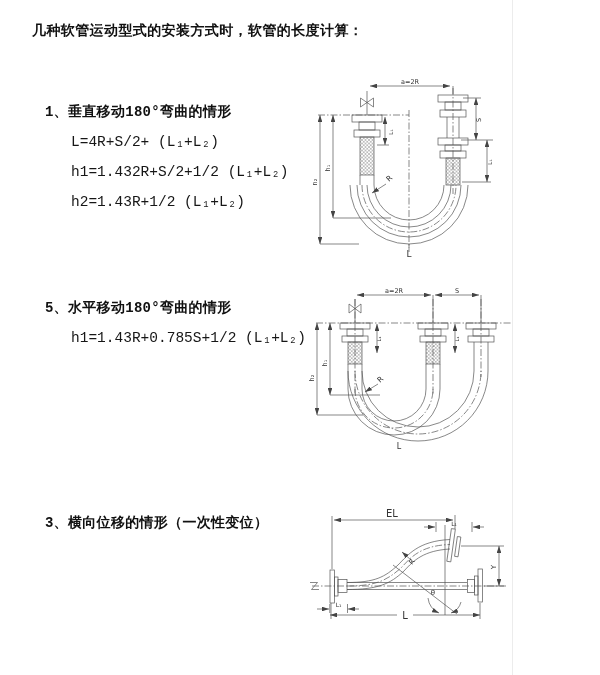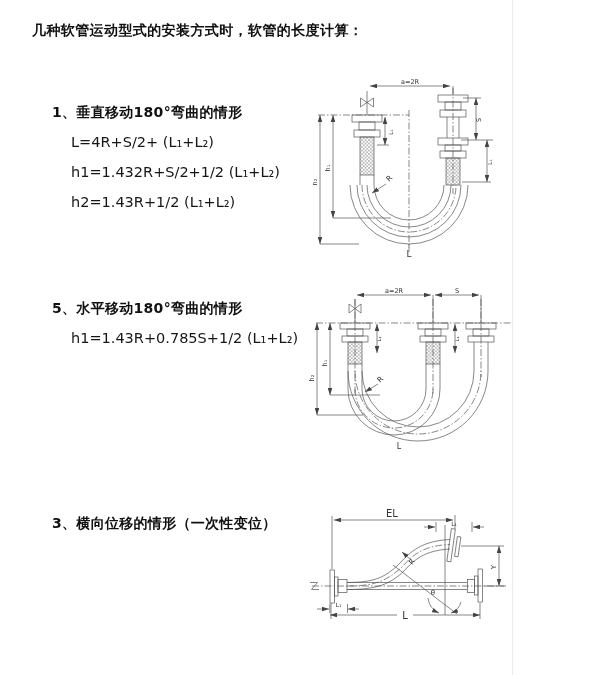--- a/index.html
+++ b/index.html
@@ -2,23 +2,23 @@
 <html><head>
 <meta charset="utf-8">
 <style>
   html,body{margin:0;padding:0;background:#ffffff;}
   .canvas{
     position:relative;width:512px;height:675px;background:#ffffff;overflow:hidden;
     font-family:"DejaVu Sans","Liberation Sans",sans-serif;color:#161616;
     outline:1px solid #ececec;
   }
   .title{position:absolute;left:32px;top:22px;font-size:14px;font-weight:700;color:#111;letter-spacing:.4px;}
-  .sec{position:absolute;left:52px;}
+  .sec{position:absolute;left:45px;font-family:Liberation Mono, monospace;}
   .sec .h{font-size:14px;font-weight:700;color:#111;letter-spacing:.3px;height:20px;line-height:20px;}
-  .sec .formulas{margin-left:19px;margin-top:5px;}
+  .sec .formulas{margin-left:26px;margin-top:5px;}
   .sec .f{font-size:14.5px;color:#161616;height:30px;line-height:30px;white-space:pre;}
   .sec1{top:102px;}
   .sec2{top:298px;}
   .sec3{top:513px;}
   svg.diag{position:absolute;}
   svg text{font-family:"DejaVu Sans","Liberation Sans",sans-serif;}
 </style>
 </head>
 <body>
 

